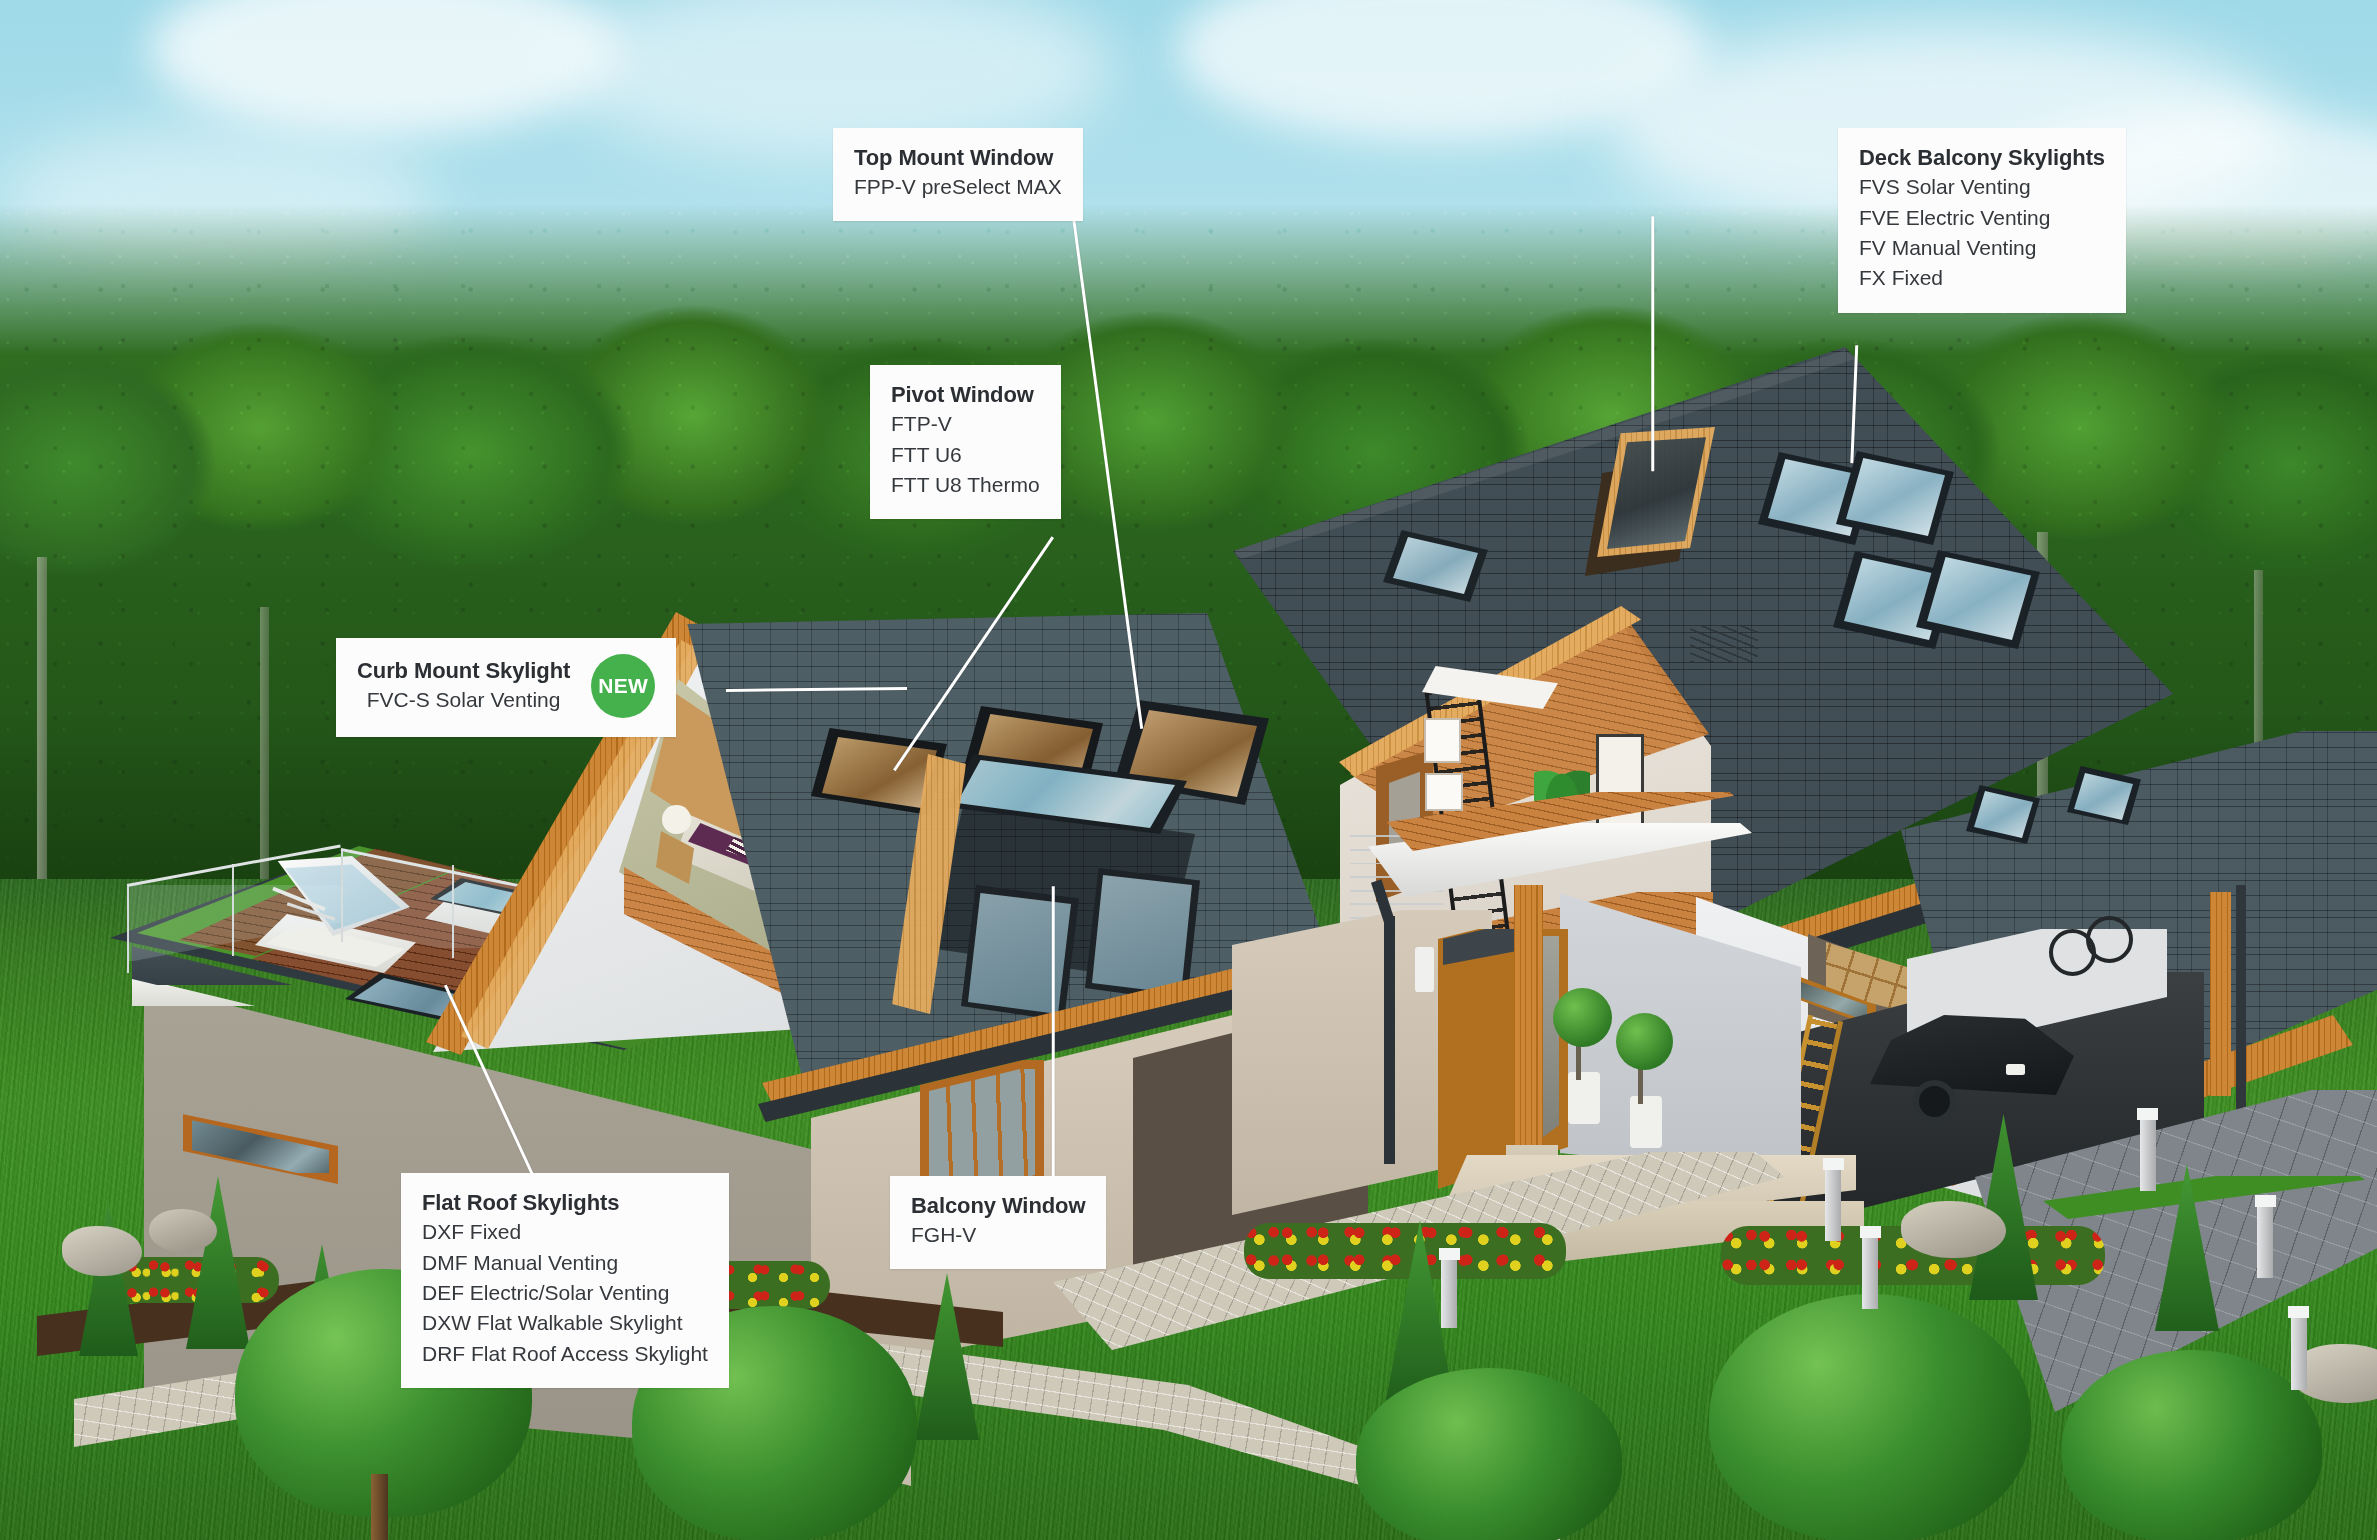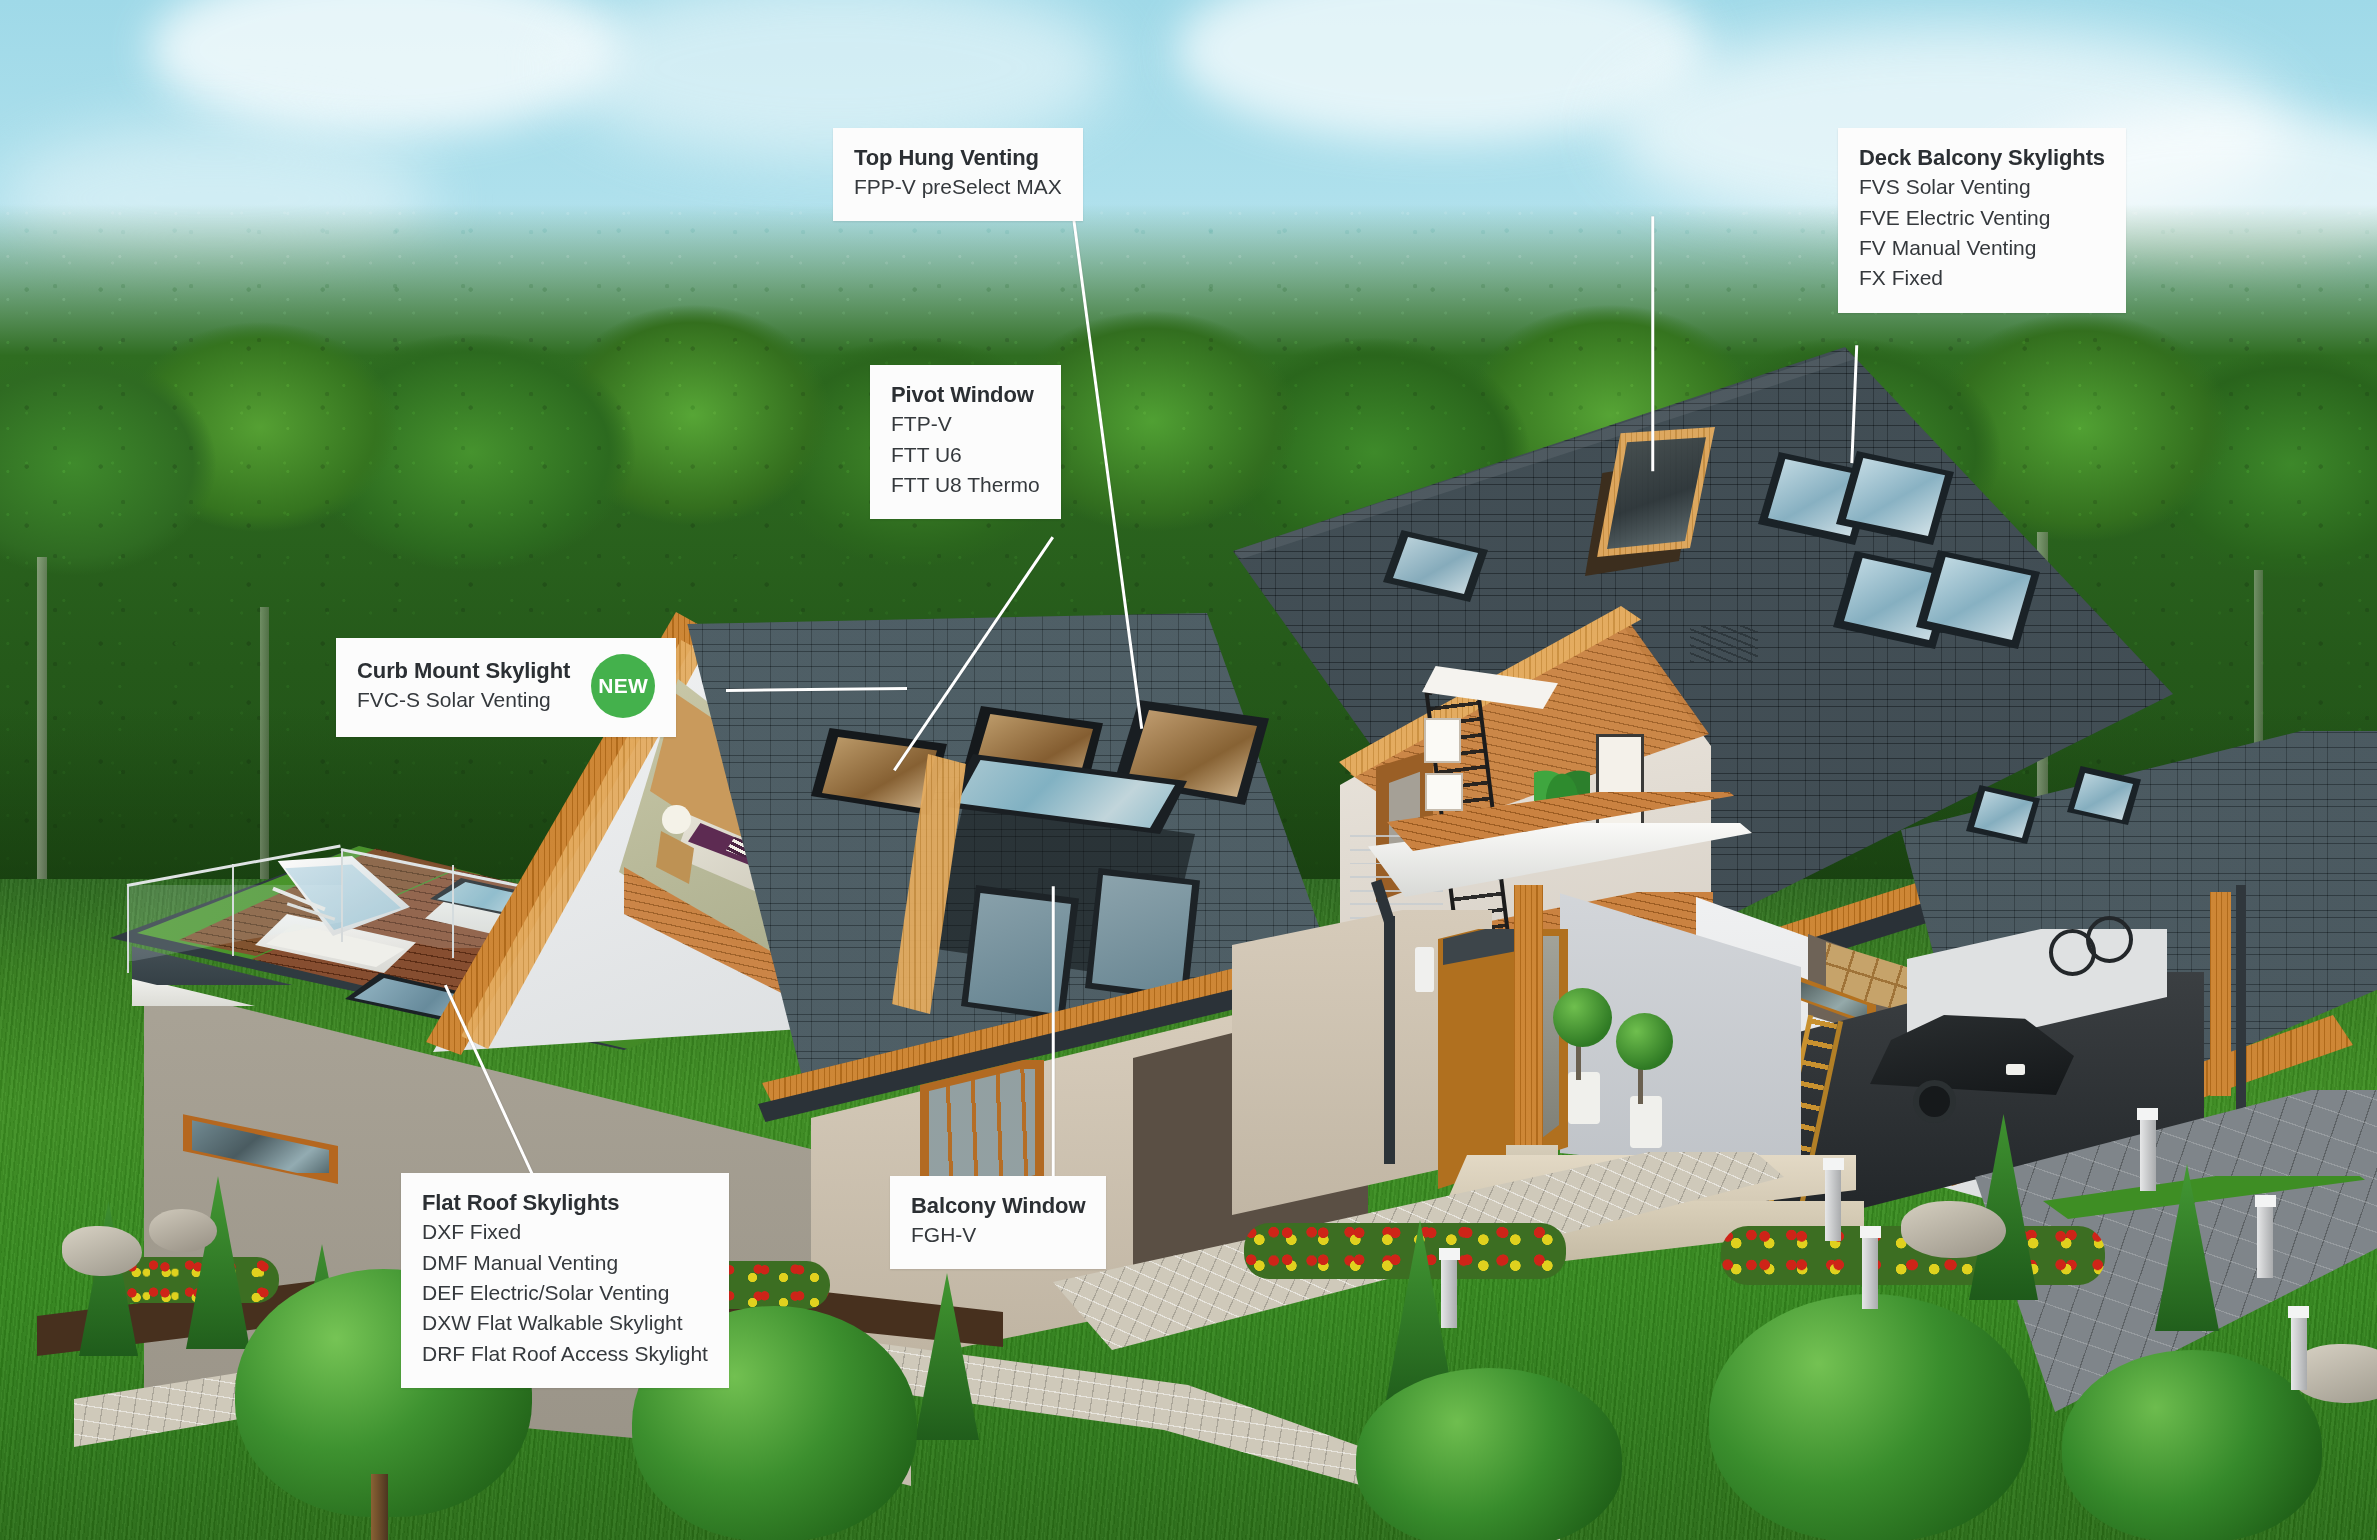--- a/index.html
+++ b/index.html
@@ -741,41 +741,41 @@
 
   <div class="leader" style="left:1857px;top:344px;width:118px;height:2.5px;transform:rotate(92.4deg);"></div>
 
   <div class="leader" style="left:726px;top:689px;width:181px;height:2.5px;transform:rotate(-0.6deg);"></div>
 
   <div class="leader" style="left:532px;top:1173px;width:208px;height:2.5px;transform:rotate(-114.7deg);"></div>
 
   <div class="leader" style="left:1053px;top:1176px;width:291px;height:2.5px;transform:rotate(-90deg);"></div>
 
   <div class="label-card" style="left:833px;top:128px;">
-    <div class="ttl">Top Hung Venting</div>
+    <div class="ttl">Top Mount Window</div>
     <div class="sub">FPP-V preSelect MAX</div>
   </div>
 
 
   <div class="label-card" style="left:1838px;top:128px;">
     <div class="ttl">Deck Balcony Skylights</div>
     <div class="sub">FVS Solar Venting</div>
     <div class="sub">FVE Electric Venting</div>
     <div class="sub">FV Manual Venting</div>
     <div class="sub">FX Fixed</div>
   </div>
 
   <div class="label-card" style="left:870px;top:365px;">
     <div class="ttl">Pivot Window</div>
     <div class="sub">FTP-V</div>
     <div class="sub">FTT U6</div>
     <div class="sub">FTT U8 Thermo</div>
   </div>
 
-  <div class="label-card with-badge" style="left:336px;top:638px;">
+  <div class="label-card with-badge" style="left:336px;top:638px;text-align:center;">
     <div>
       <div class="ttl">Curb Mount Skylight</div>
       <div class="sub">FVC-S Solar Venting</div>
     </div>
     <div class="badge">NEW</div>
   </div>
 
   <div class="label-card" style="left:890px;top:1176px;">
     <div class="ttl">Balcony Window</div>
     <div class="sub">FGH-V</div>

